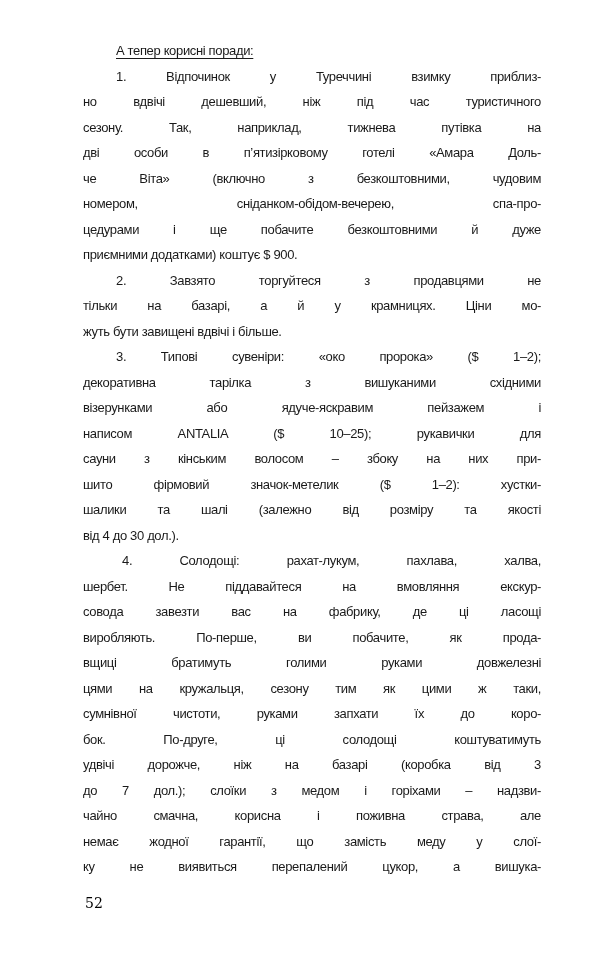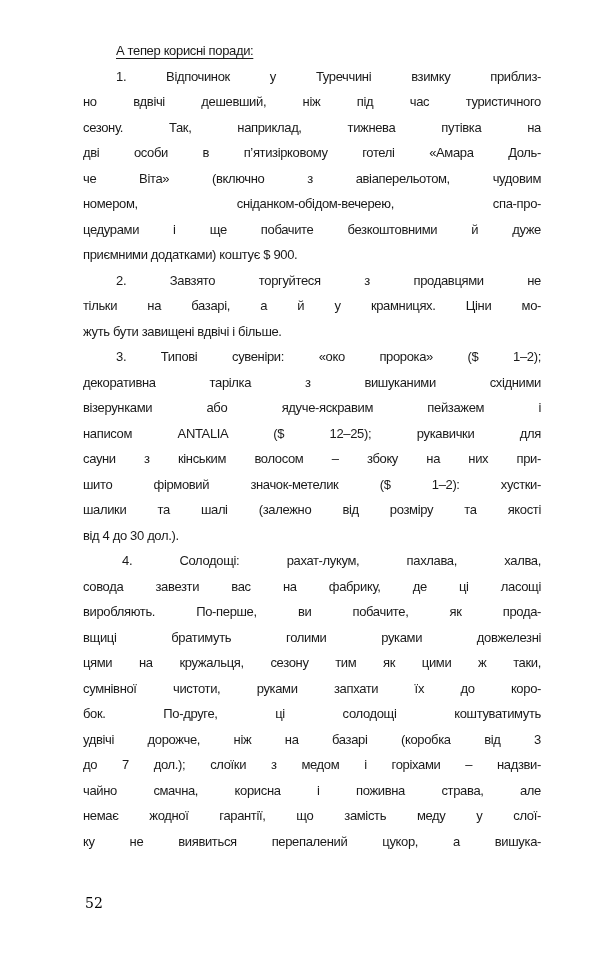--- a/index.html
+++ b/index.html
@@ -59,45 +59,46 @@
 <div class="page">
   <div class="line indent last">
     <span class="title">А тепер корисні поради:</span>
   </div>
 
   <div>
     <div class="line indent">1. Відпочинок у Туреччині взимку приблиз-</div>
     <div class="line">но вдвічі дешевший, ніж під час туристичного</div>
     <div class="line">сезону. Так, наприклад, тижнева путівка на</div>
     <div class="line">дві особи в п’ятизірковому готелі «Амара Доль-</div>
-    <div class="line">че Віта» (включно з авіаперельотом, чудовим</div>
+    <div class="line">че Віта» (включно з безкоштовними, чудовим</div>
     <div class="line">номером, сніданком-обідом-вечерею, спа-про-</div>
     <div class="line">цедурами і ще побачите безкоштовними й дуже</div>
     <div class="line last">приємними додатками) коштує $ 900.</div>
   </div>
 
   <div>
     <div class="line indent">2. Завзято торгуйтеся з продавцями не</div>
     <div class="line">тільки на базарі, а й у крамницях. Ціни мо-</div>
     <div class="line last">жуть бути завищені вдвічі і більше.</div>
   </div>
 
   <div>
     <div class="line indent">3. Типові сувеніри: «око пророка» ($ 1–2);</div>
     <div class="line">декоративна тарілка з вишуканими східними</div>
     <div class="line">візерунками або ядуче-яскравим пейзажем і</div>
-    <div class="line">написом ANTALIA ($ 12–25); рукавички для</div>
+    <div class="line">написом ANTALIA ($ 10–25); рукавички для</div>
     <div class="line">сауни з кінським волосом – збоку на них при-</div>
     <div class="line">шито фірмовий значок-метелик ($ 1–2): хустки-</div>
     <div class="line">шалики та шалі (залежно від розміру та якості</div>
     <div class="line last">від 4 до 30 дол.).</div>
   </div>
 
   <div>
     <div class="line indent2">4. Солодощі: рахат-лукум, пахлава, халва,</div>
+    <div class="line">шербет. Не піддавайтеся на вмовляння екскур-</div>
     <div class="line">совода завезти вас на фабрику, де ці ласощі</div>
     <div class="line">виробляють. По-перше, ви побачите, як прода-</div>
     <div class="line">вщиці братимуть голими руками довжелезні</div>
     <div class="line">цями на кружальця, сезону тим як цими ж таки,</div>
     <div class="line">сумнівної чистоти, руками запхати їх до коро-</div>
     <div class="line">бок. По-друге, ці солодощі коштуватимуть</div>
     <div class="line">удвічі дорожче, ніж на базарі (коробка від 3</div>
     <div class="line">до 7 дол.); слоїки з медом і горіхами – надзви-</div>
     <div class="line">чайно смачна, корисна і поживна страва, але</div>
     <div class="line">немає жодної гарантії, що замість меду у слої-</div>

